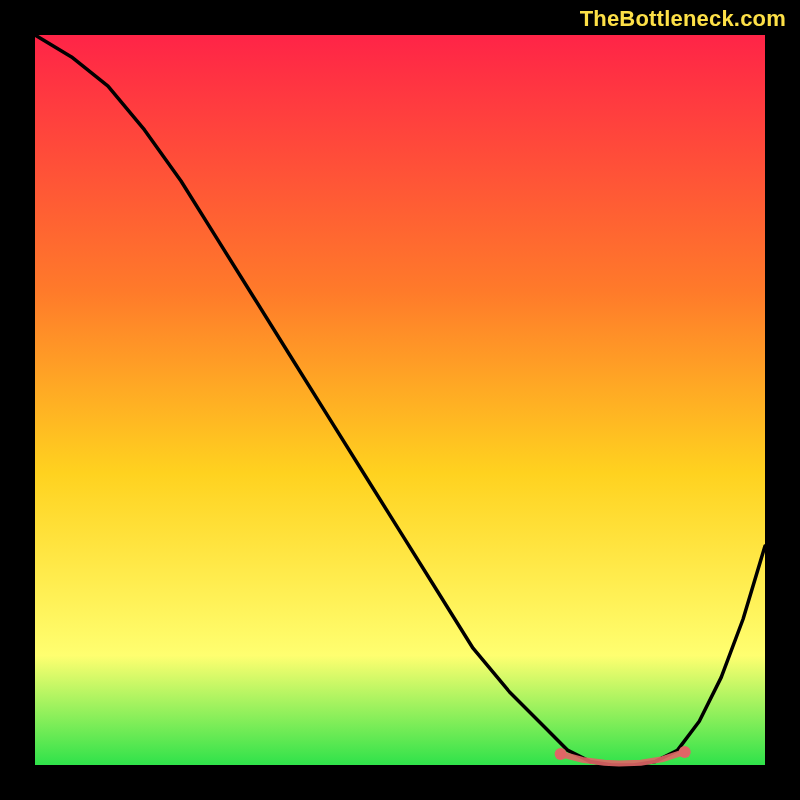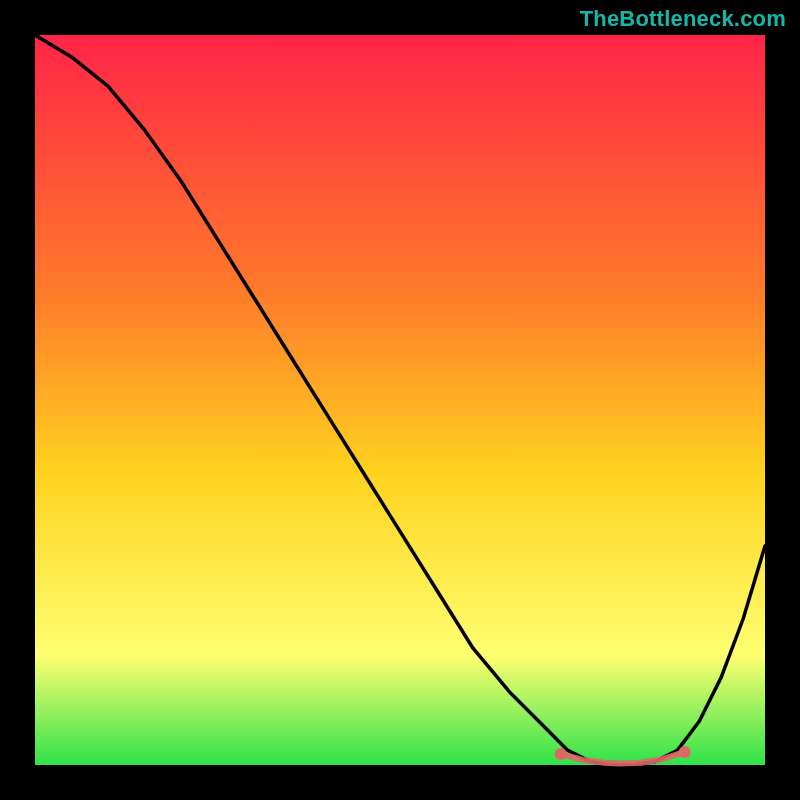--- a/index.html
+++ b/index.html
@@ -12,21 +12,21 @@
   }
   .container {
     position: relative;
     width: 800px;
     height: 800px;
   }
   .watermark {
     position: absolute;
     top: 6px;
     right: 14px;
-    color: #14b8a6;
+    color: #fde047;
     font-family: Arial, Helvetica, sans-serif;
     font-size: 22px;
     font-weight: bold;
     letter-spacing: 0.2px;
     z-index: 10;
   }
   svg {
     position: absolute;
     left: 0;
     top: 0;

